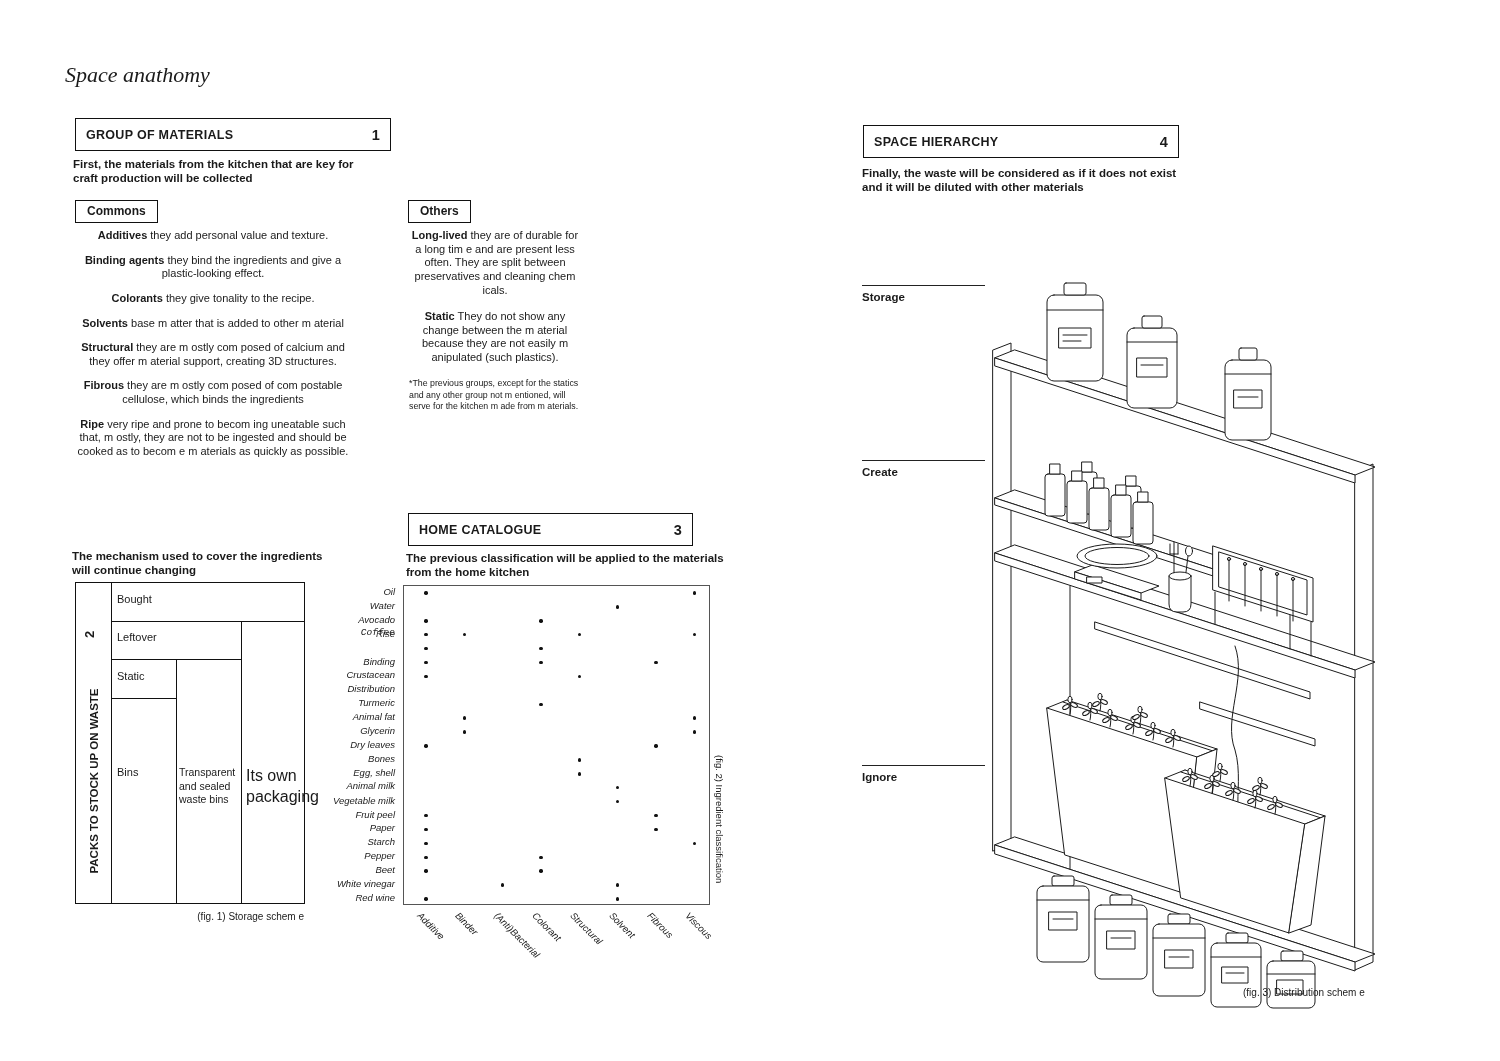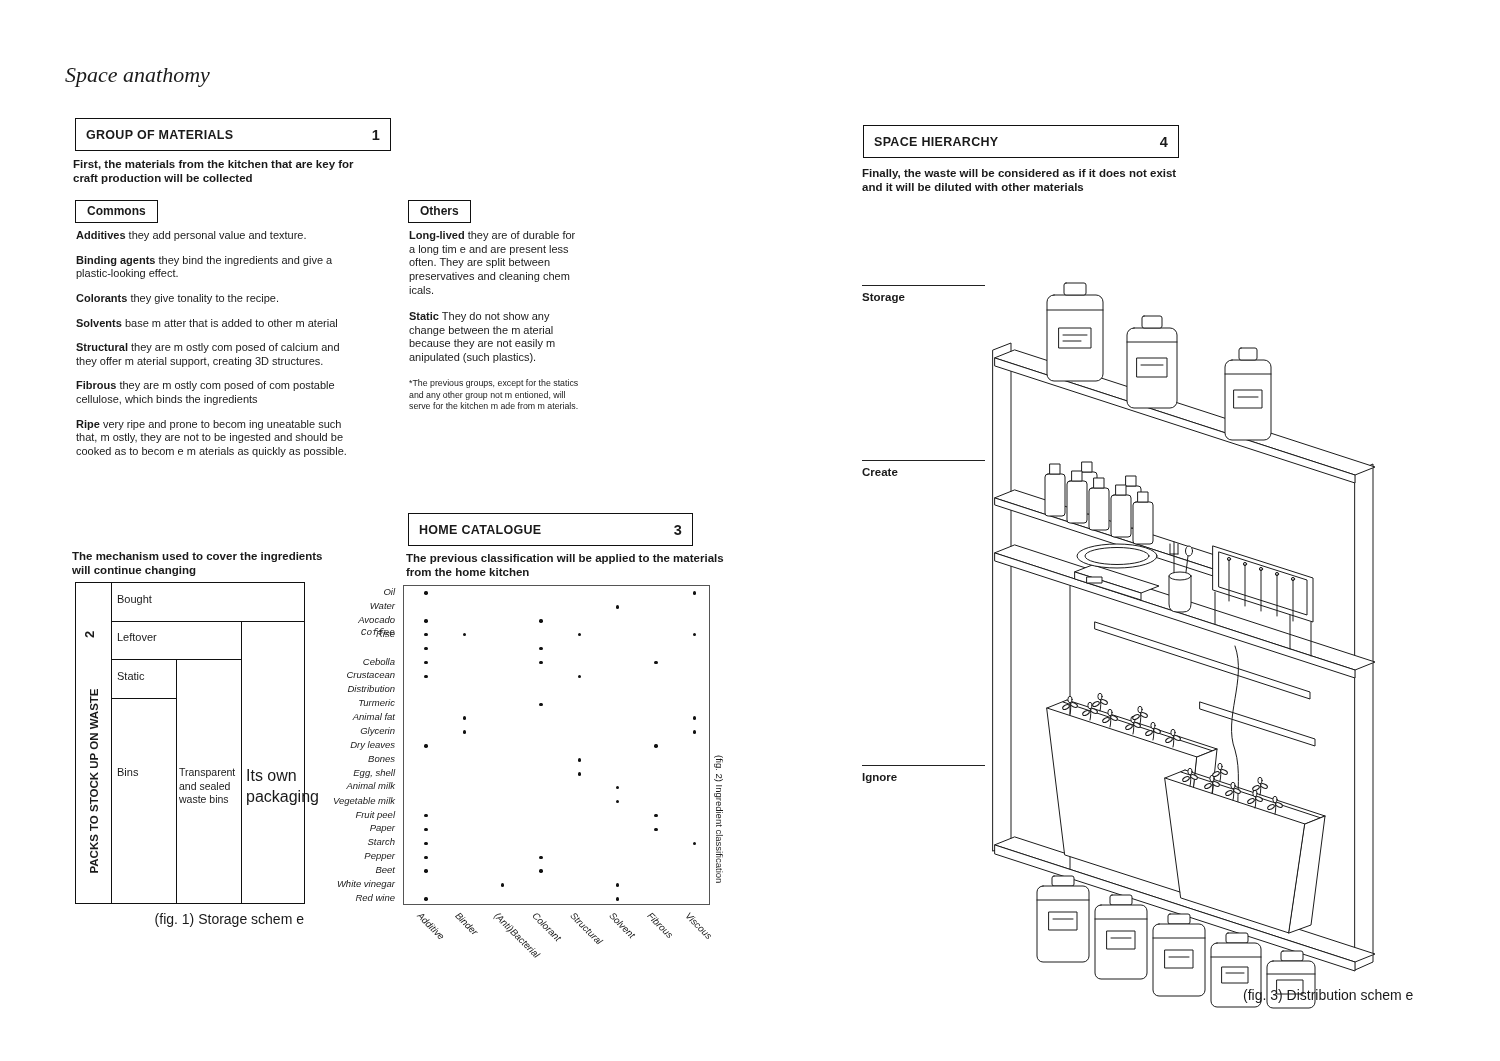--- a/index.html
+++ b/index.html
@@ -8,24 +8,24 @@
           font-family:"Liberation Sans", sans-serif; color:#1a1a1a; overflow:hidden; }
   .abs { position:absolute; }
   .title { font-family:"Liberation Serif", serif; font-style:italic; font-size:22px; }
   .sec-box { position:absolute; height:33px; border:1.6px solid #111; display:flex;
              align-items:center; justify-content:space-between; padding:0 10px;
              font-weight:bold; font-size:12.5px; letter-spacing:.3px; background:#fff; }
   .sec-num { font-size:14.5px; }
   .tag-box { position:absolute; border:1.6px solid #111; padding:3px 11px 4px;
              font-weight:bold; font-size:12px; background:#fff; }
   .intro { position:absolute; font-weight:bold; font-size:11.5px; line-height:1.25; }
-  .mat-item { font-size:11px; line-height:1.24; margin-bottom:11px; }
+  .mat-item { font-size:11px; line-height:1.24; margin-bottom:11px;text-align:center; }
   .others .mat-item { margin-bottom:13px; }
   .footnote { font-size:8.8px; line-height:1.35; margin-top:4px; }
-  .caption { font-size:14px; }
+  .caption { font-size:10px; }
   
   #storage-table { position:absolute; left:75px; top:582px; width:230px; height:322px;
                    border:1.2px solid #111; font-size:11px; }
   .tl { position:absolute; background:#111; }
   .cell { position:absolute; }
   .rot { transform:rotate(-90deg); white-space:nowrap; font-weight:bold; }
   
   #catalogue-figure { position:absolute; left:403px; top:585px; width:307px; height:320px; }
   #catalogue-plot { position:absolute; left:0; top:0; width:307px; height:320px; border:1px solid #555; }
   .dot { position:absolute; width:3.4px; height:3.4px; border-radius:50%; background:#111; }
@@ -142,21 +142,21 @@
         <div class="dot" style="left: 96.9857px; top: 297.391px;"></div>
         <div class="dot" style="left: 212.014px; top: 297.391px;"></div>
         <div class="dot" style="left: 20.3px; top: 311.3px;"></div>
         <div class="dot" style="left: 212.014px; top: 311.3px;"></div>
       </div>
   <div class="row-label" style="top: 2px;">Oil</div>
       <div class="row-label" style="top: 15.9091px;">Water</div>
       <div class="row-label" style="top: 29.8182px;">Avocado</div>
       <div class="row-label" style="top: 43.7273px;">Rise</div>
       <div class="row-label" style="top: 43px; font-family: Liberation Mono, monospace;">Coffee</div>
-      <div class="row-label" style="top: 71.5455px;">Cebolla</div>
+      <div class="row-label" style="top: 71.5455px;">Binding</div>
       <div class="row-label" style="top: 85.4545px;">Crustacean</div>
       <div class="row-label" style="top: 99.3636px;">Distribution</div>
       <div class="row-label" style="top: 113.273px;">Turmeric</div>
       <div class="row-label" style="top: 127.182px;">Animal fat</div>
       <div class="row-label" style="top: 141.091px;">Glycerin</div>
       <div class="row-label" style="top: 155px;">Dry leaves</div>
       <div class="row-label" style="top: 168.909px;">Bones</div>
       <div class="row-label" style="top: 182.818px;">Egg, shell</div>
       <div class="row-label" style="top: 196px;">Animal milk</div>
       <div class="row-label" style="top: 210.636px;">Vegetable milk</div>

